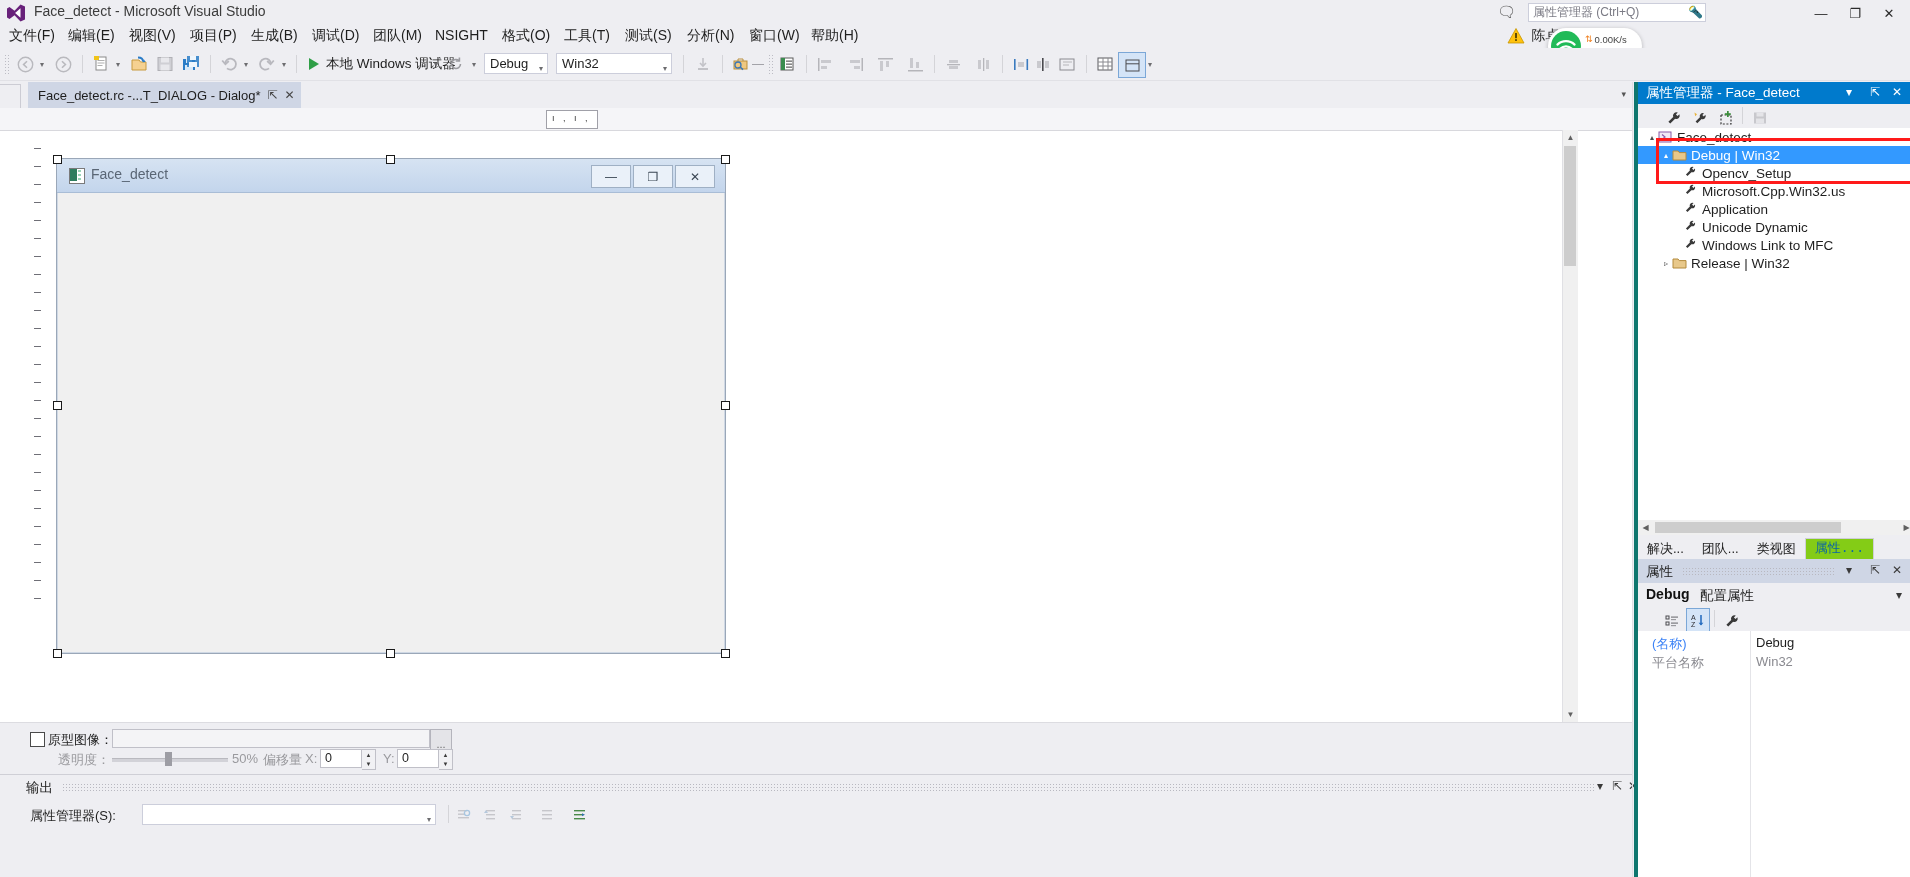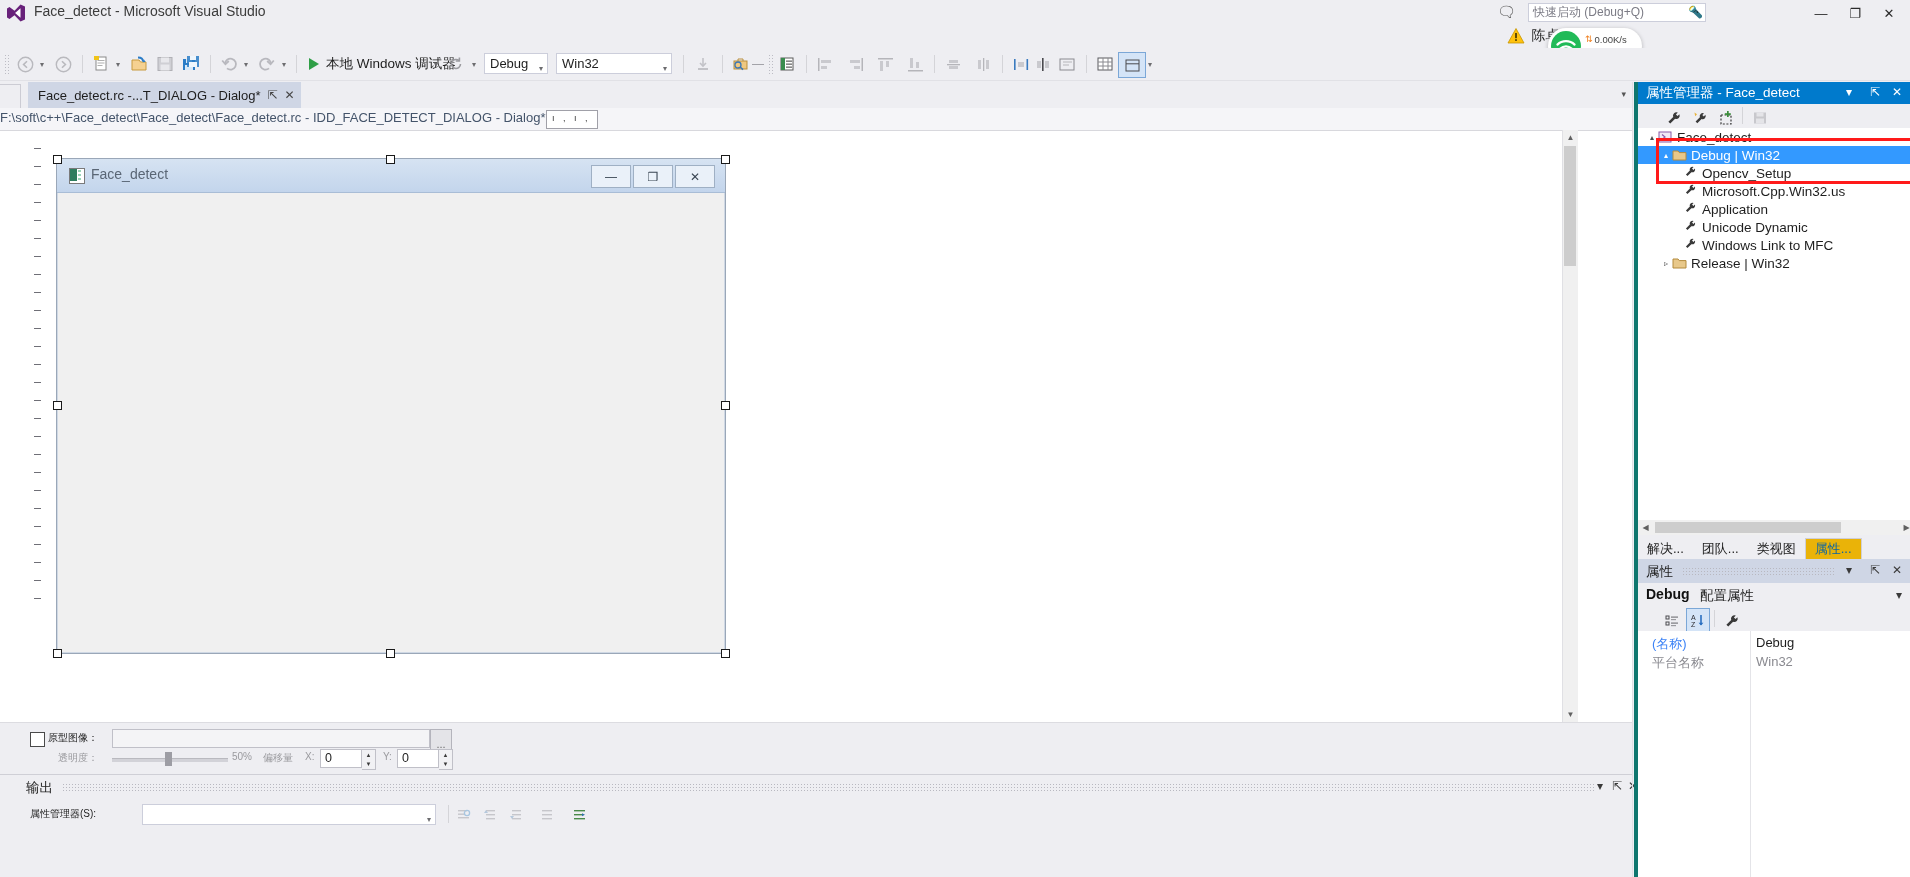--- a/index.html
+++ b/index.html
@@ -93,21 +93,21 @@
   .handle{position:absolute;width:7px;height:7px;background:#fff;border:1px solid #1a1a1a;}
 
   
   .sbar-v{position:absolute;right:0;top:130px;width:15px;height:592px;background:#f0f0f0;border-left:1px solid #e0e0e4;}
   .sb-arrow{width:15px;height:15px;display:flex;align-items:center;justify-content:center;font-size:8px;color:#606060;background:#f0f0f0;}
   .sb-thumb-v{position:absolute;left:1px;width:12px;background:#cdcdcd;}
 
   
   .imgbar{position:absolute;left:0;top:722px;width:1632px;height:52px;background:#eeeef2;border-top:1px solid #dcdce1;}
   .cbx{position:absolute;width:13px;height:13px;border:1px solid #4a4a4a;background:#fff;}
-  .lbl{position:absolute;font-size:10px;color:#1e1e1e;white-space:nowrap;}
+  .lbl{position:absolute;font-size:13px;color:#1e1e1e;white-space:nowrap;}
   .lbl.dim{color:#9a9a9e;}
   .txtbox{position:absolute;box-sizing:border-box;border:1px solid #c0c0c8;background:#f4f4f6;}
   .browse{position:absolute;width:20px;height:19px;background:#e4e4e8;border:1px solid #b4b4bc;
           display:flex;align-items:flex-end;justify-content:center;font-size:11px;color:#6a6a6a;line-height:9px;}
   .slider-track{position:absolute;height:3px;background:#d2d2d8;border-top:1px solid #b9b9bf;}
   .slider-thumb{position:absolute;width:7px;height:14px;background:#9d9da4;}
   .spin{position:absolute;box-sizing:border-box;border:1px solid #c0c0c8;background:#fff;font-size:12.5px;
         color:#1e1e1e;padding-left:4px;line-height:17px;}
   .spin-btns{position:absolute;width:13px;height:19px;border:1px solid #c0c0c8;border-left:none;background:#f1f1f4;}
   .spin-half{height:9px;display:flex;align-items:center;justify-content:center;font-size:6px;color:#3a3a3a;}
@@ -130,21 +130,21 @@
   .trow{position:absolute;left:0;width:276px;height:18px;display:flex;align-items:center;font-size:13.5px;color:#1e1e1e;white-space:nowrap;}
   .trow.sel{background:#3399ff;color:#fff;}
   .tri{font-size:8px;color:#4a4a4a;width:12px;text-align:center;flex:none;}
   .folder{width:15px;height:12px;flex:none;margin-right:4px;position:relative;}
   .wrench{flex:none;margin-right:5px;}
   .redbox{position:absolute;border:3px solid #ff1a1a;pointer-events:none;}
   .pm-hsb{position:absolute;left:0;top:438px;width:276px;height:15px;background:#f0f0f0;}
   .sb-thumb-h{position:absolute;top:2px;height:11px;background:#cdcdcd;}
   .rtabs{position:absolute;left:0;top:455px;width:276px;height:22px;display:flex;align-items:flex-end;gap:0;}
   .rtab{height:20px;line-height:20px;padding:0 9px;font-size:13px;color:#1e1e1e;white-space:nowrap;}
-  .rtab.active{background:#eab308;color:#0a64a5;border-top:1px solid #cfcfd6;border-left:1px solid #cfcfd6;border-right:1px solid #cfcfd6;}
+  .rtab.active{background:#84cc16;color:#0a64a5;border-top:1px solid #cfcfd6;border-left:1px solid #cfcfd6;border-right:1px solid #cfcfd6;font-family:Liberation Mono, monospace;}
 
   .pp-hdr{position:absolute;left:0;top:477px;width:276px;height:24px;background:#cfd6e5;}
   .pp-title{position:absolute;left:8px;top:4px;font-size:13.5px;color:#1e1e1e;}
   .pp-sub{position:absolute;left:0;top:501px;width:276px;height:24px;background:#eeeef2;}
   .pp-sub b{position:absolute;left:8px;top:3px;font-size:14px;color:#111;}
   .pp-sub span.n{position:absolute;left:62px;top:4px;font-size:13.5px;color:#1e1e1e;}
   .pp-toolbar{position:absolute;left:0;top:525px;width:276px;height:24px;background:#eeeef2;border-bottom:1px solid #dcdce1;}
   .pp-grid{position:absolute;left:0;top:549px;width:276px;height:328px;background:#fff;}
   .pprow{position:absolute;left:0;width:276px;height:19px;font-size:13px;}
   .ppk{position:absolute;left:14px;top:2px;color:#3b82f6;white-space:nowrap;}
@@ -162,31 +162,47 @@
   <div class="titlebar">
     <svg class="vs-logo" viewBox="0 0 20 20">
       <path d="M14.5 1.5 19 3.6v12.8l-4.5 2.1-6-6.3-5 3.8L1 14.4V5.6l2.5-1.6 5 3.8z" fill="#68217a"></path>
       <path d="M14.5 5.2v9.6l-5.4-4.8z" fill="#fff"></path>
     </svg>
     <div class="title-text">Face_detect - Microsoft Visual Studio</div>
 
     <div class="feedback-icon">🗨</div>
 
     <div class="qlaunch-wrap">
-      <div class="qlaunch">快速启动 (Debug+Q)</div>
+      <div class="qlaunch">属性管理器 (Ctrl+Q)</div>
       <div class="qlaunch-icon">🔦</div>
     </div>
 
     <div class="wincontrols">
       <div class="wc">—</div>
       <div class="wc">❐</div>
       <div class="wc">✕</div>
     </div>
   </div>
 
+  <div class="menubar">
+    <div class="menu-item" style="left:4px">文件(F)</div>
+    <div class="menu-item" style="left:63px">编辑(E)</div>
+    <div class="menu-item" style="left:124px">视图(V)</div>
+    <div class="menu-item" style="left:185px">项目(P)</div>
+    <div class="menu-item" style="left:246px">生成(B)</div>
+    <div class="menu-item" style="left:307px">调试(D)</div>
+    <div class="menu-item" style="left:368px">团队(M)</div>
+    <div class="menu-item" style="left:430px">NSIGHT</div>
+    <div class="menu-item" style="left:497px">格式(O)</div>
+    <div class="menu-item" style="left:559px">工具(T)</div>
+    <div class="menu-item" style="left:620px">测试(S)</div>
+    <div class="menu-item" style="left:682px">分析(N)</div>
+    <div class="menu-item" style="left:744px">窗口(W)</div>
+    <div class="menu-item" style="left:806px">帮助(H)</div>
+  </div>
 
   <div class="user-area">
     <svg class="warn-badge" viewBox="0 0 18 18">
       <path d="M9 1.5 17 16H1z" fill="#ffc20e" stroke="#c79600" stroke-width="0.8"></path>
       <rect x="8.2" y="6" width="1.6" height="5.2" fill="#3a2d00"></rect>
       <rect x="8.2" y="12.2" width="1.6" height="1.7" fill="#3a2d00"></rect>
     </svg>
     <span class="username">陈卓</span>
     <span class="user-caret">▾</span>
   </div>
@@ -433,21 +449,20 @@
   <div class="tabstrip">
     <div class="doctab">
       <span>Face_detect.rc -...T_DIALOG - Dialog*</span>
       <span class="tab-pin">⇱</span>
       <span class="tab-close">✕</span>
     </div>
     <div class="tabstrip-caret">▾</div>
   </div>
 
   <div class="pathbar">
-    <div class="pathtxt">F:\soft\c++\Face_detect\Face_detect\Face_detect.rc - IDD_FACE_DETECT_DIALOG - Dialog*</div>
     <div class="ruler-box">
       <span style="left:5px">ı</span>
         <span style="left:16px">,</span>
         <span style="left:27px">ı</span>
         <span style="left:38px">,</span>
     </div>
   </div>
 
   <div class="designer"></div>
 

